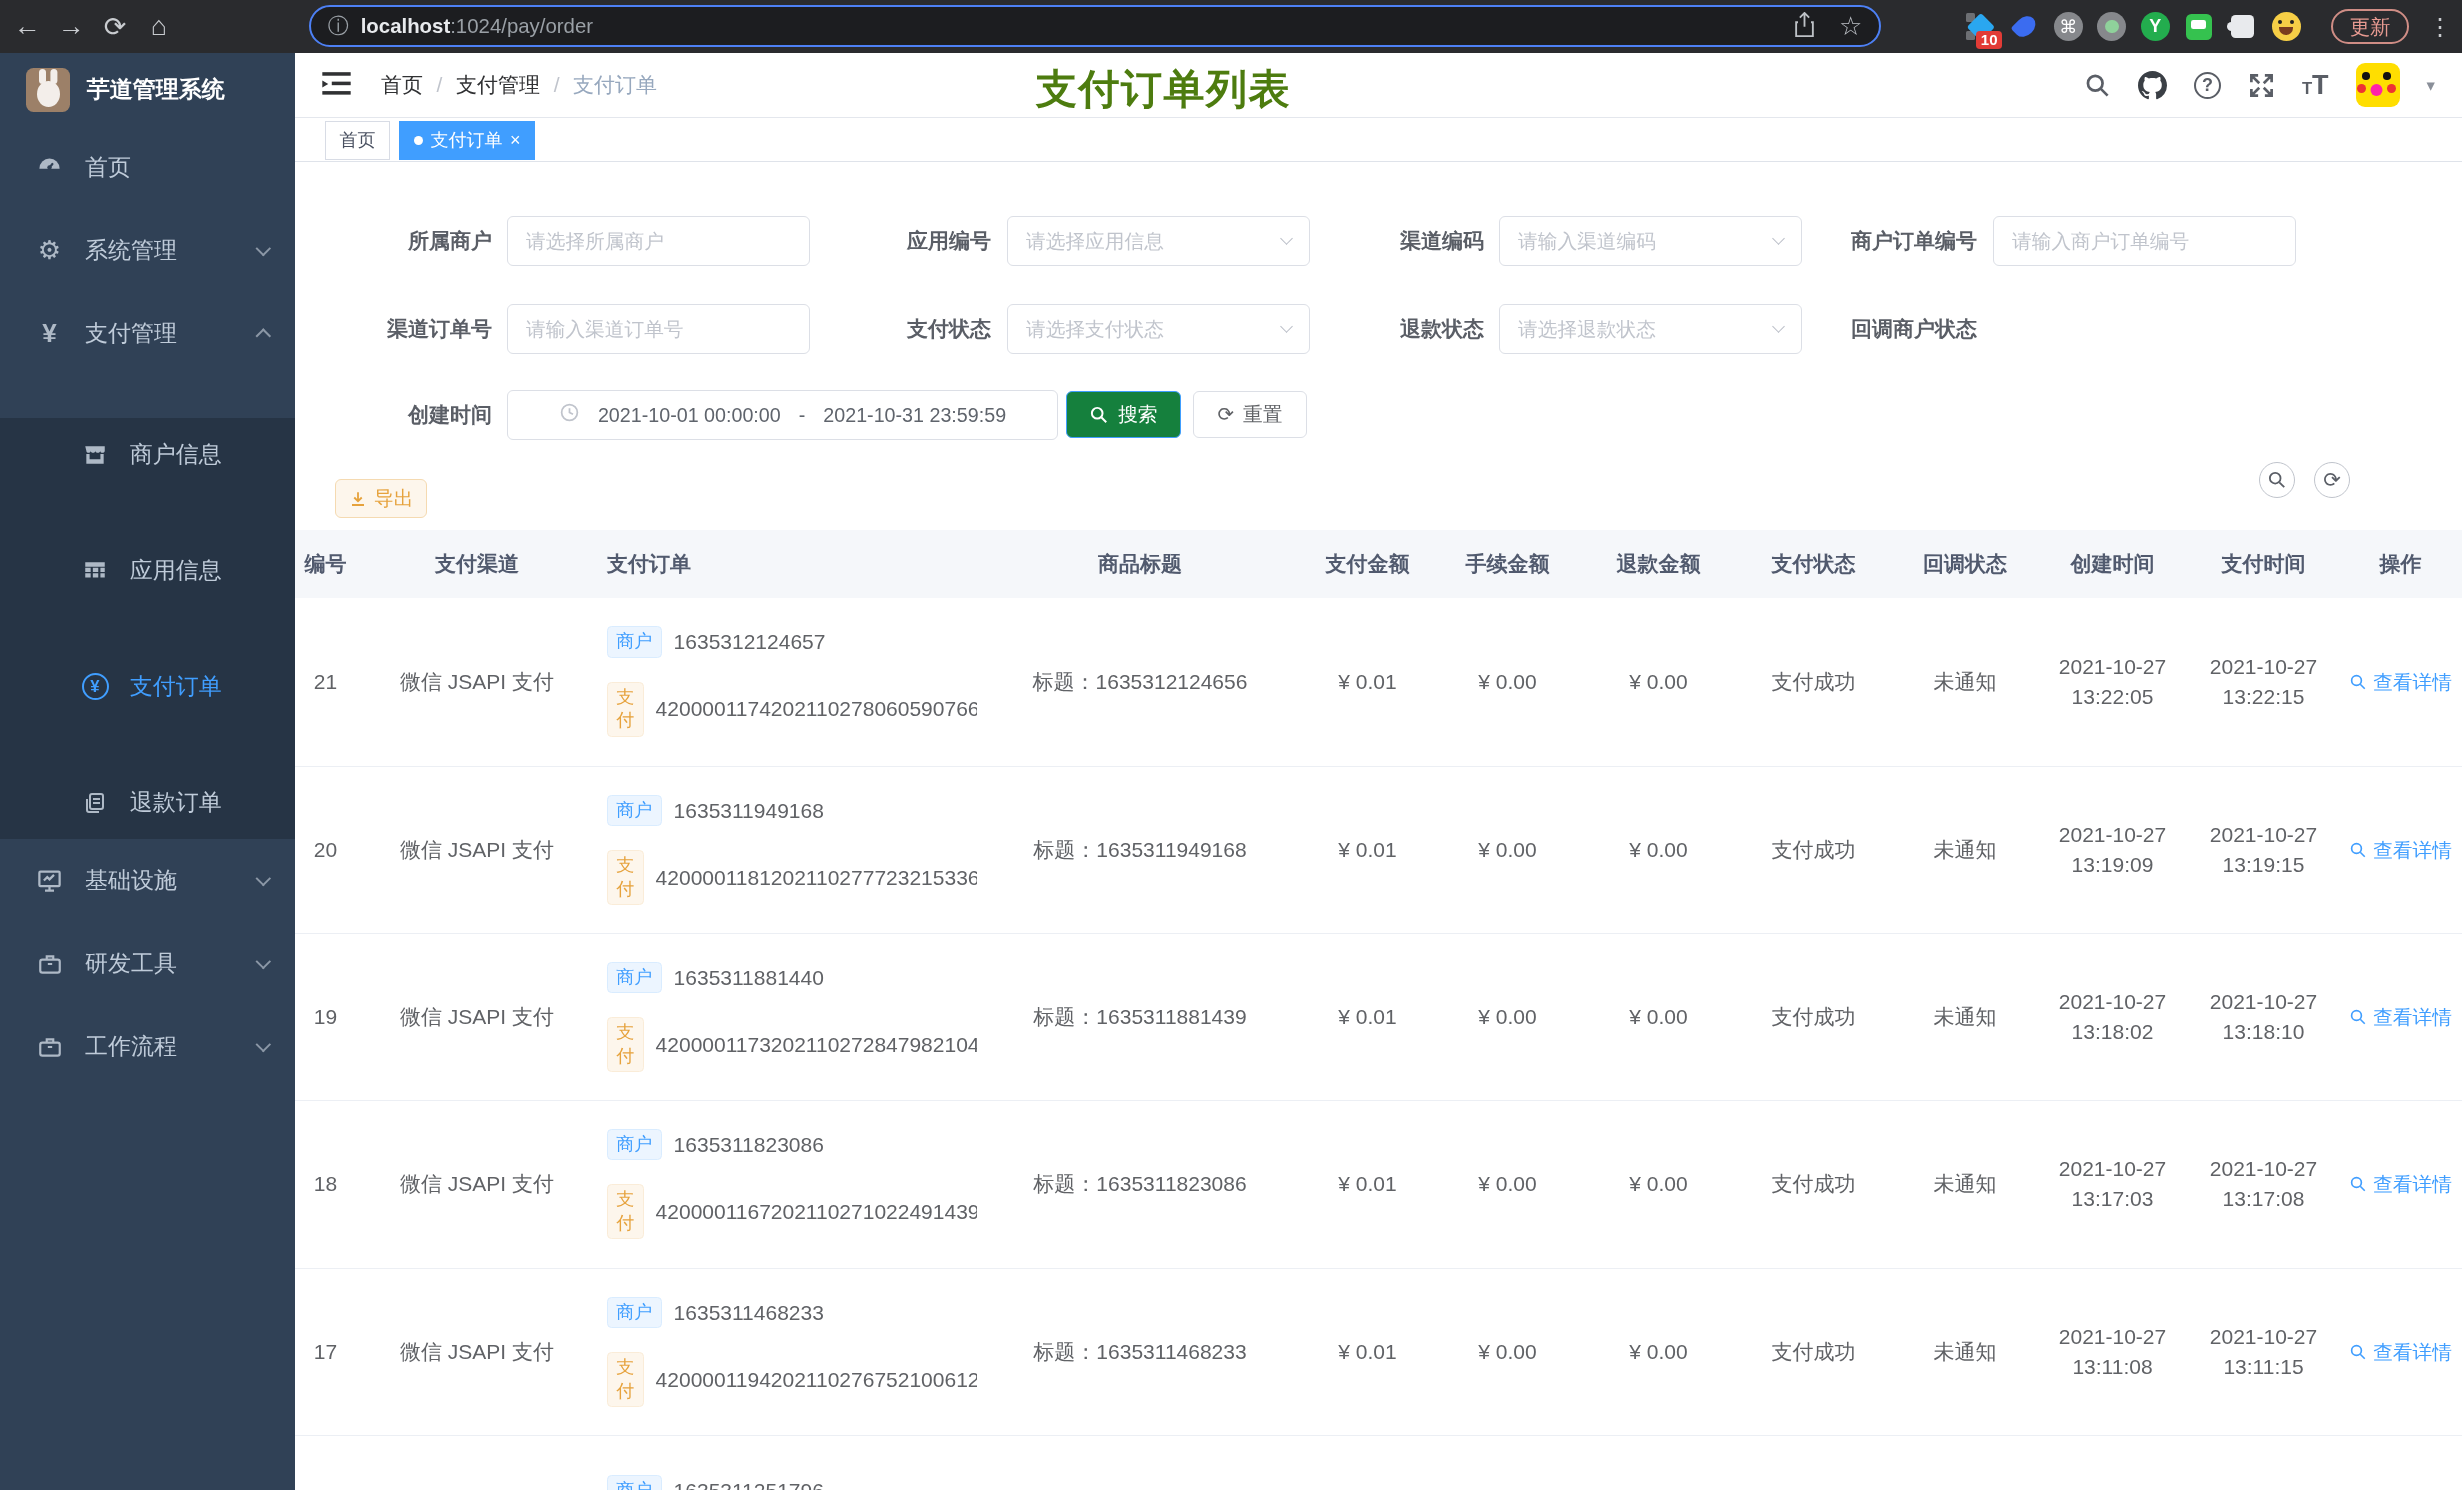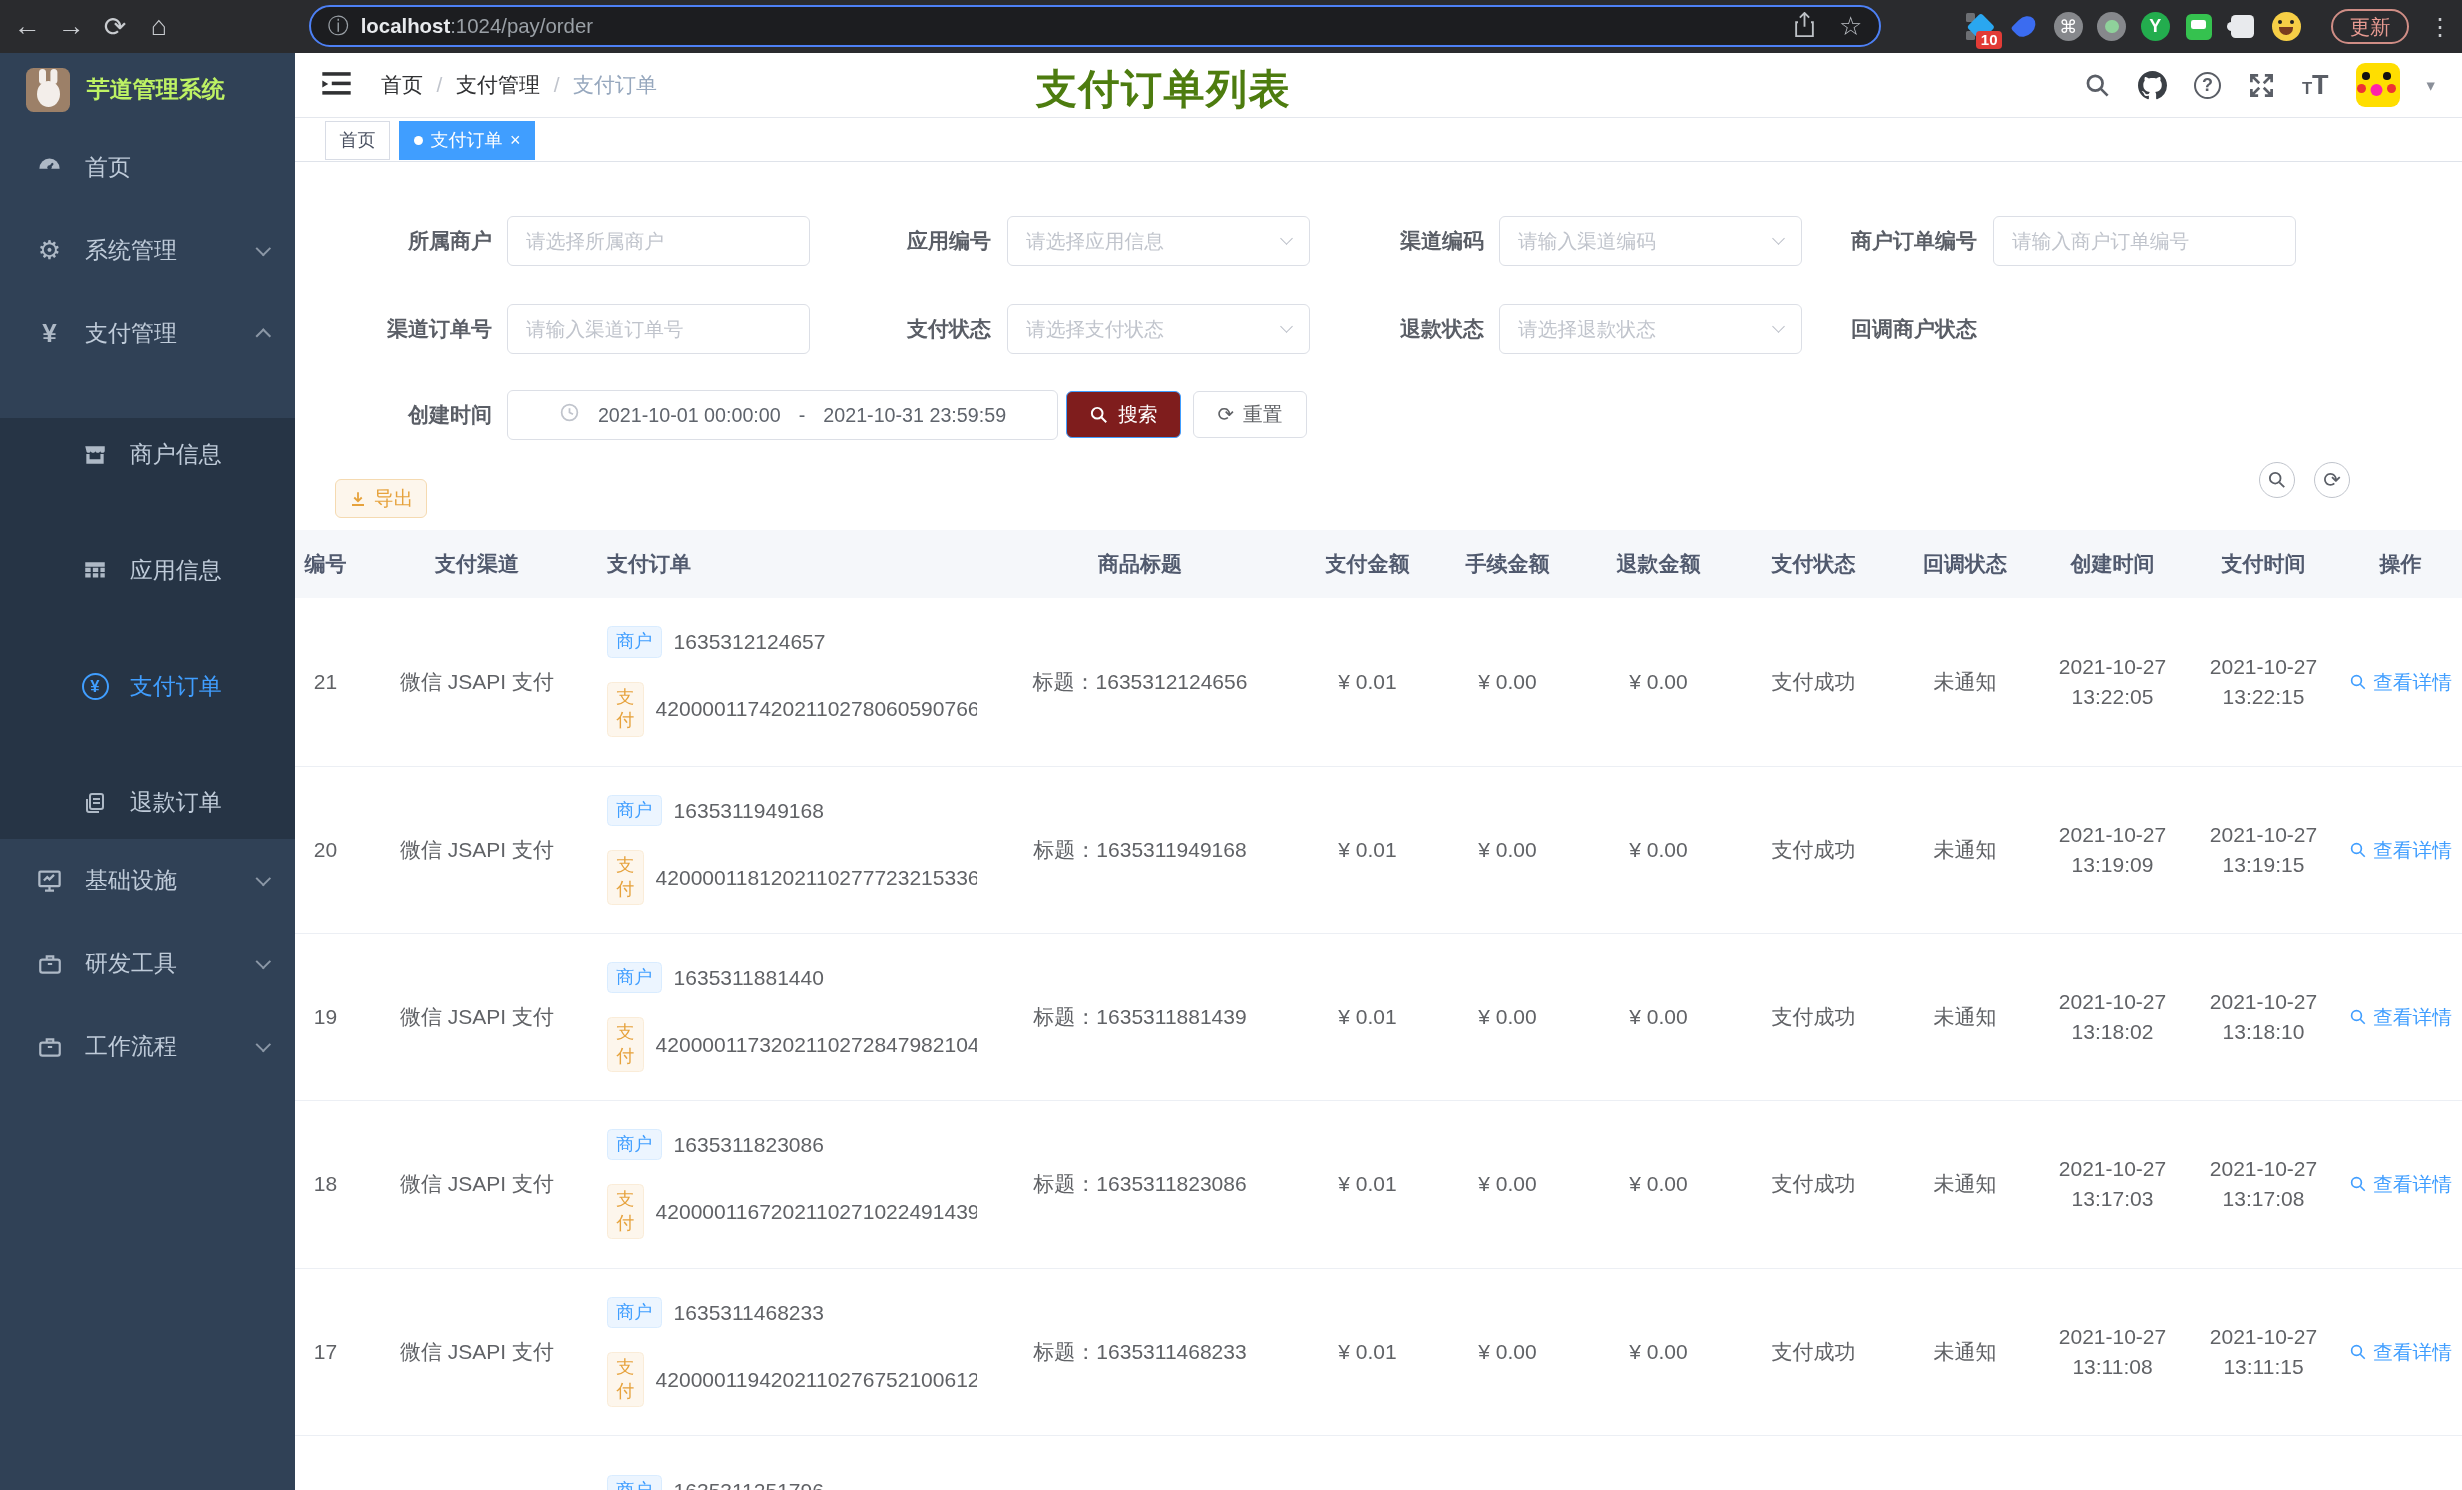--- a/index.html
+++ b/index.html
@@ -42,21 +42,21 @@
   
   .app { position:absolute; left:0; top:53px; width:2462px; height:1437px; }
 
   
   .sidebar { position:absolute; left:0; top:0; width:295px; height:1437px; background:#304156; color:#bfcbd9; }
   .logo-row { height:73px; display:flex; align-items:center; padding-left:26px; gap:16.7px; }
   .logo-avatar { width:44px; height:44px; border-radius:7.6px; background:#9c8068; position:relative; overflow:hidden; }
   .logo-avatar::before { content:""; position:absolute; left:10.6px; top:13.6px; width:23px; height:26px; background:#f3eeea; border-radius:50%; }
   .logo-avatar::after { content:""; position:absolute; left:13px; top:1.5px; width:6.8px; height:15px; background:#f3eeea; border-radius:4.5px;
                         box-shadow:11.4px 0 0 #f3eeea; }
-  .logo-title { color:#bef264; font-size:23px; font-weight:bold; }
+  .logo-title { color:#ffffff; font-size:23px; font-weight:bold; }
   .menu-item { height:83px; display:flex; align-items:center; padding:0 26px 0 32px; font-size:23px; cursor:pointer; }
   .menu-icon { width:35px; margin-right:18px; display:flex; justify-content:center; align-items:center; color:#aeb9c6; font-size:26px; }
   .chev { width:10.6px; height:10.6px; border-right:2.3px solid #8b97a6; border-bottom:2.3px solid #8b97a6; margin-left:auto; }
   .chev.down { transform:rotate(45deg); margin-top:-4.5px; }
   .chev.up { transform:rotate(-135deg); margin-top:6px; }
   .submenu { background:#263445; }
   .sub-item { height:73px; display:flex; align-items:center; padding-left:80px; font-size:23px; gap:19.7px; cursor:pointer;margin-top:43px; }
   .sub-icon { width:30px; display:flex; justify-content:center; align-items:center; color:#aeb9c6; }
   .sub-item.active, .sub-item.active .sub-icon { color:#409eff; }
   .yen-circle { width:27px; height:27px; border:2.3px solid currentColor; border-radius:50%; font-size:16.7px; font-weight:bold;
@@ -98,21 +98,21 @@
   .placeholder { color:#c0c4cc; }
   .sel-arrow { margin-left:auto; width:9px; height:9px; border-right:1.5px solid #b9bec7; border-bottom:1.5px solid #b9bec7;
                transform:rotate(45deg); margin-top:-4.5px; }
   .r1 { top:163px; } .r2 { top:251px; } .r3 { top:337px; }
   .lab1 { left:15px; width:182px; } .lab2 { left:469px; width:227px; } .lab3 { left:1007px; width:182px; } .lab4 { left:1455px; width:227px; }
   .fld1 { left:212px; width:303px; } .fld2 { left:712px; width:303px; } .fld3 { left:1204px; width:303px; } .fld4 { left:1698px; width:303px; }
   .date-field { left:212px; width:551px; gap:18px; cursor:pointer; justify-content:center; color:#5f646c; }
   .clock-ic { color:#c0c4cc; }
   .btn { position:absolute; height:47px; border-radius:6px; font-size:19.7px; display:flex; align-items:center; justify-content:center;
          gap:9px; cursor:pointer; }
-  .btn-search { left:771px; top:338px; width:115px; background:#7f1d1d; color:#fff; border:0.8px solid #409eff; }
+  .btn-search { left:771px; top:338px; width:115px; background:#15803d; color:#fff; border:0.8px solid #409eff; }
   .btn-reset { left:898px; top:338px; width:114px; background:#fff; color:#606266; border:0.8px solid #dcdfe6; }
   .btn-export { left:40px; top:426px; width:92px; height:39px; position:absolute; background:#fdf6ec; color:#e6a23c;
                 border:0.8px solid #f5dab1; border-radius:6px; font-size:19.7px; display:flex; align-items:center; justify-content:center;
                 gap:7.6px; cursor:pointer; }
   .circle-btn { position:absolute; top:409px; width:36px; height:36px; border:0.8px solid #c0c4cc; border-radius:50%;
                 display:flex; align-items:center; justify-content:center; color:#5a5e66; cursor:pointer; }
   .cb1 { left:1964px; } .cb2 { left:2019px; }
 
   
   .thead { position:absolute; left:0; top:477px; width:2167px; height:68px; background:#f5f7fa; display:flex; align-items:center;

